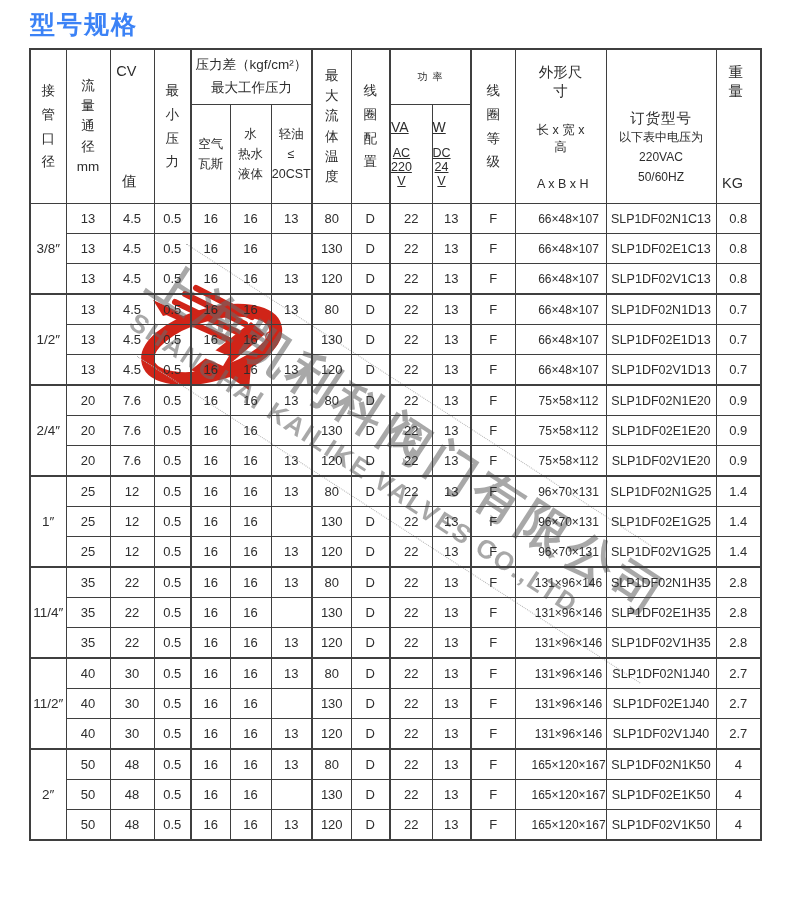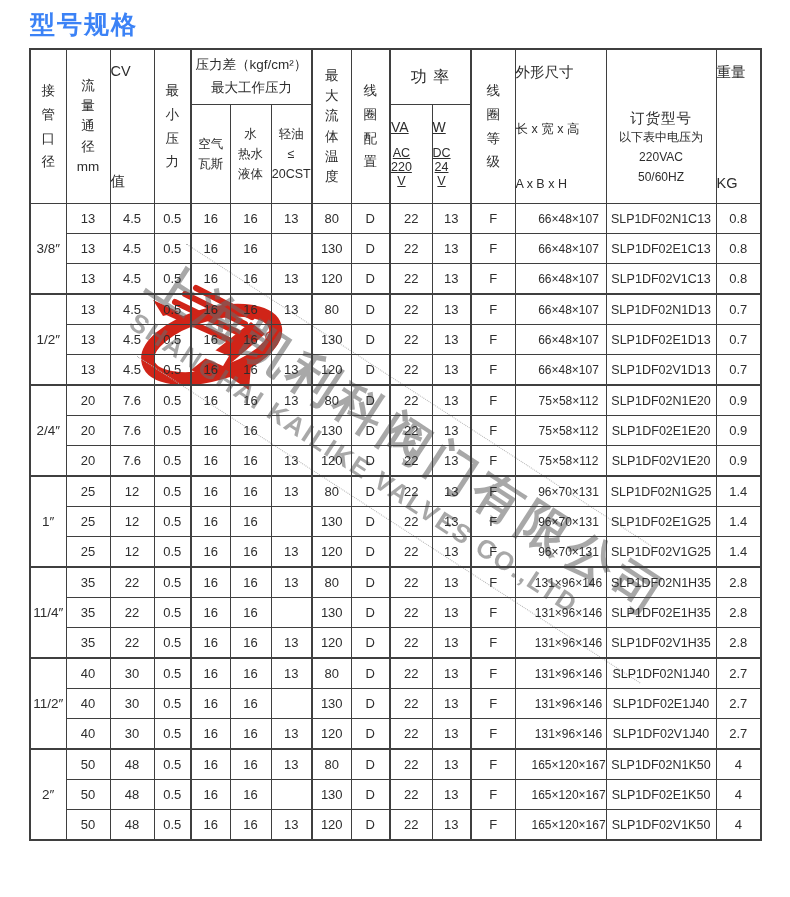--- a/index.html
+++ b/index.html
@@ -26,24 +26,24 @@
   table{border-collapse:collapse;table-layout:fixed;width:733px;
         background:transparent;border:2px solid #3f3f3f;}
   th,td{border:1px solid #3f3f3f;text-align:center;vertical-align:middle;
         padding:0;background:transparent;font-weight:normal;color:#2d2d2d;}
   thead tr.h1 th{height:54px;}
   thead tr.h2 th{height:98px;}
   tbody td{height:29px;font-size:13px;}
   .vh{white-space:pre-line;line-height:1.75;font-size:13.5px;}
   .vh.tight{line-height:1.5;}
   .sub{white-space:pre-line;line-height:1.6;font-size:12.5px;}
-  .grp{font-size:16px;letter-spacing:1px;}
+  .grp{font-size:10px;letter-spacing:1px;}
   .grp2{white-space:pre-line;line-height:1.7;font-size:13.5px;margin-top:20px;}
   .stack{display:flex;flex-direction:column;justify-content:space-between;
-         align-items:flex-start;height:128px;padding:8px 0;margin:0 auto;}
+         align-items:flex-end;height:128px;padding:8px 17px;margin:0 auto;}
   .stack .big{font-size:14.5px;}
   .stack .mid{font-size:12.5px;}
   .pwr{display:flex;flex-direction:column;justify-content:center;align-items:flex-start;gap:12px;text-decoration:underline;}
   .pwr .unit{font-size:14px;}
   .pwr .volts{white-space:pre-line;line-height:1.1;font-size:12.5px;}
   .ord{display:flex;flex-direction:column;justify-content:flex-end;align-items:center;
        height:118px;padding:12px 0 8px;}
   .ord .t{font-size:14.5px;letter-spacing:1px;}
   .ord .n{font-size:12px;line-height:1.65;white-space:pre-line;}
   td.size{font-size:13.5px;}

